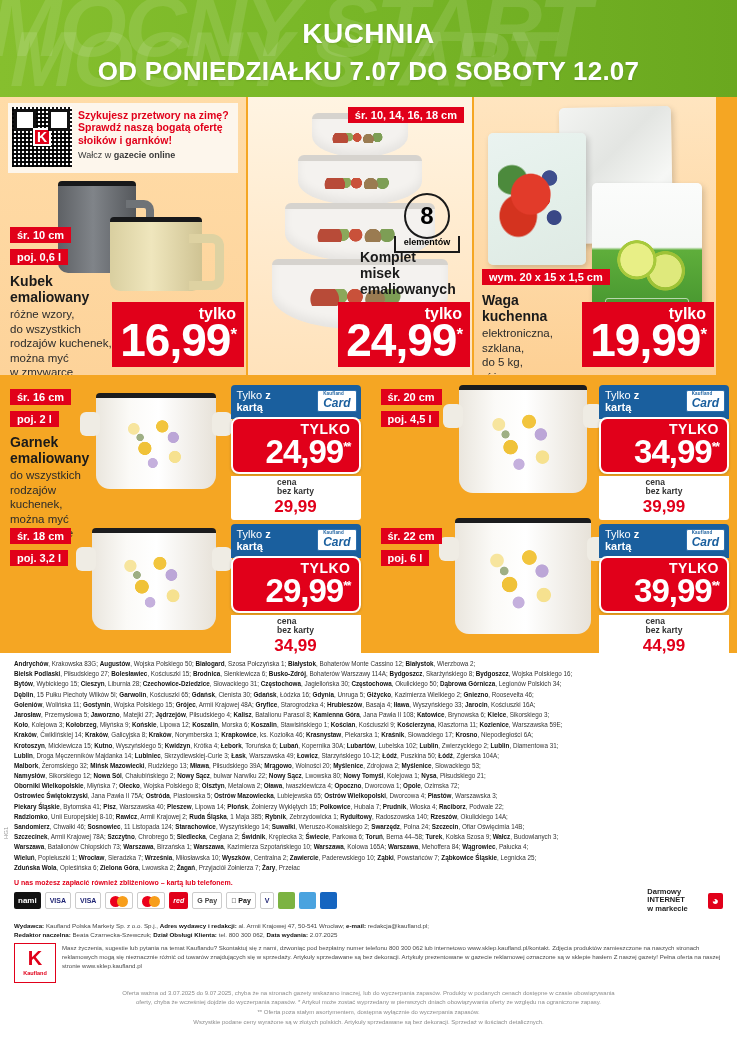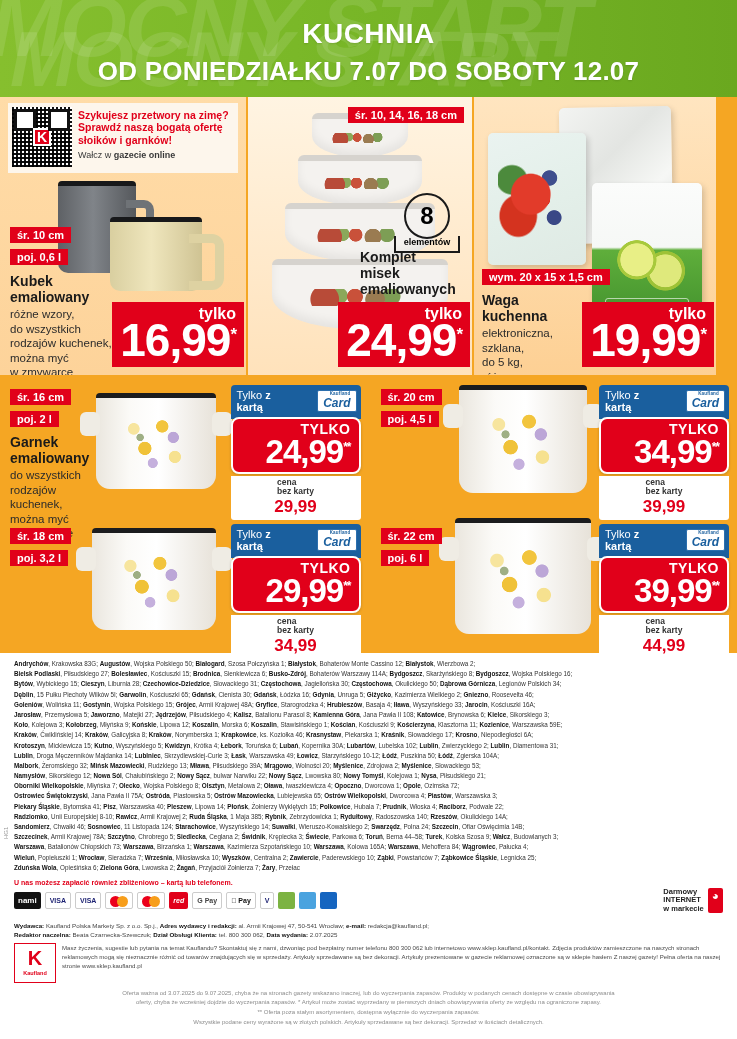--- a/index.html
+++ b/index.html
@@ -246,21 +246,21 @@
     border-radius: 4px 4px 0 0;
     font-size: 11px;
   }
   .cardbadge .cb-t1 { font-weight: 400; }
   .cardbadge .cb-t2 { font-weight: 800; }
   .cardlogo {
     background: #fff; color: #1a5f9e;
     border: 1.5px solid #2c6fae;
     font-size: 12px; font-style: italic; font-weight: 800;
     padding: 1px 5px; border-radius: 2px;
-    line-height: 1.05; text-align: right; margin-left: 25px;
+    line-height: 1.05; text-align: left; margin-left: 25px;
   }
   .cardlogo small { display: block; font-size: 4.5px; font-style: normal; font-weight: 700; letter-spacing: .2px; }
   .cardprice {
     background: #e1001a; color: #fff;
     border: 2.5px solid #fff;
     border-radius: 8px;
     margin-top: -2px;
     padding: 2px 8px 6px;
     text-align: right;
     box-shadow: 0 1px 3px rgba(0,0,0,.2);
@@ -305,21 +305,21 @@
   .pi-mc i { position: absolute; top: 3px; width: 11px; height: 11px; border-radius: 50%; }
   .pi-mc i:first-child { left: 4px; background: #eb001b; }
   .pi-mc i:last-child { right: 4px; background: #f79e1b; }
   .pi-red { background: #e1001a; color: #fff; font-style: italic; }
   .pi-g { background: #fff; border: 1px solid #ccc; color: #444; }
   .pi-apple { background: #fff; border: 1px solid #ccc; color: #111; }
   .pi-v { background: #fff; border: 1px solid #ccc; color: #1a1f71; }
   .pi-sq { width: 17px; background: #4aa3df; }
   .pi-sq2 { width: 17px; background: #7cb342; }
   .pi-sq3 { width: 17px; background: #1565c0; }
-  .darmowy { margin-left: auto; display: flex; gap: 4px; }
+  .darmowy { margin-left: auto; display: flex; align-items: center; gap: 20px; }
   .darmowy-t { font-size: 7.5px; font-weight: 700; color: #222; line-height: 1.12; text-align: left; }
   .darmowy-w { background: #e1001a; color: #fff; font-size: 12px; padding: 1px 4px; border-radius: 2px; }
 
   
   .footer { background: #fff; padding: 4px 14px 2px; font-size: 6.2px; line-height: 1.5; color: #444; }
   .footer b { font-weight: 800; color: #111; }
   .footer-main { display: flex; gap: 6px; margin-top: 3px; }
   .kauf-logo {
     flex: 0 0 42px; height: 40px; border: 1.5px solid #e1001a;
     display: flex; flex-direction: column; align-items: center; justify-content: center;

